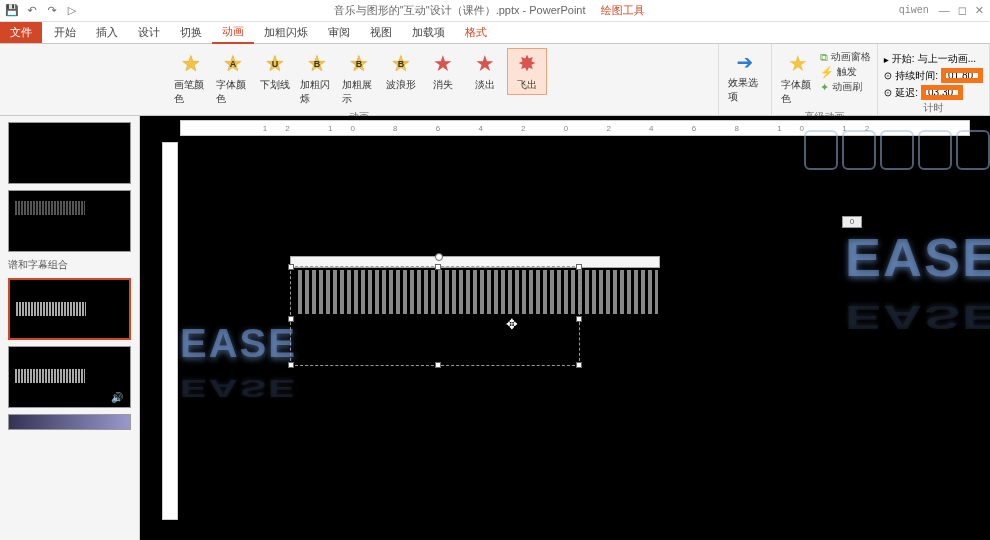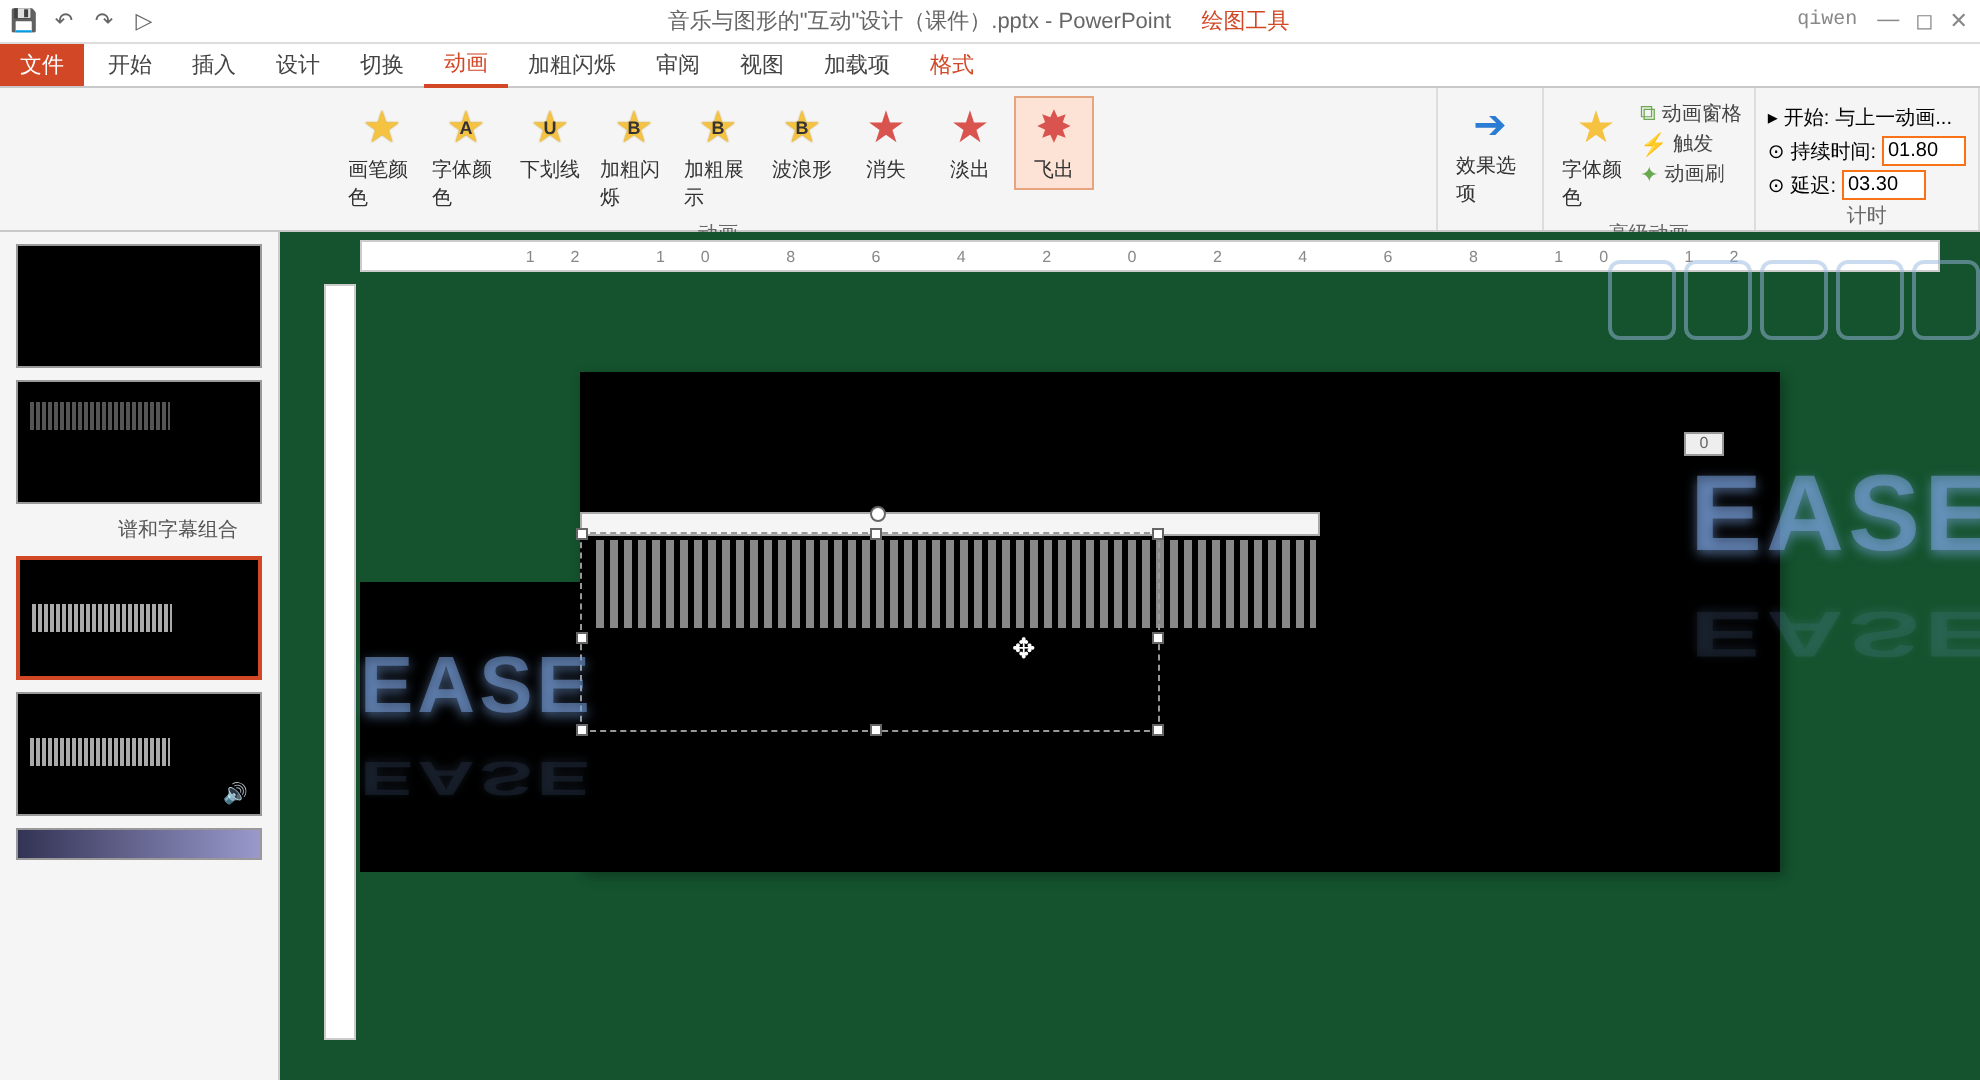--- a/index.html
+++ b/index.html
@@ -32,34 +32,34 @@
 .star.yellow { color: #f5c242; text-shadow: 0 0 1px #b88a00; }
 .star.red { color: #d9534f; }
 .arrow-blue { color: #2b7cd3; font-size: 20px; }
 
 .adv-col { display: flex; flex-direction: column; gap: 1px; font-size: 10px; padding-top: 2px; }
 .adv-item { display: flex; align-items: center; gap: 3px; color: #444; cursor: pointer; }
 .adv-item .ic { color: #6aa84f; font-size: 11px; }
 
 .timing-col { display: flex; flex-direction: column; gap: 2px; font-size: 10px; padding-top: 4px; }
 .timing-row { display: flex; align-items: center; gap: 3px; }
-.timing-row input { width: 42px; height: 15px; font-size: 10px; border: 1px solid #f97316; padding: 0 2px; }
+.timing-row input { width: 42px; height: 15px; font-size: 10px; border: 5px solid #f97316; padding: 0 2px; }
 .reorder-col { display: flex; flex-direction: column; gap: 1px; font-size: 10px; padding-top: 2px; }
 
 .workspace { position: absolute; top: 116px; left: 0; right: 0; bottom: 0; display: flex; background: #ededed; }
 .thumbs { width: 140px; background: #f5f5f5; border-right: 1px solid #ccc; overflow: hidden; }
 .thumb { margin: 6px 8px; border: 1px solid #999; background: #000; height: 62px; position: relative; }
 .thumb.selected { border: 2px solid #d24726; }
 .thumb .bars { position: absolute; top: 22px; left: 6px; width: 70px; height: 14px; background: repeating-linear-gradient(90deg, #aaa 0 2px, #000 2px 3px); }
 .thumb .bars2 { position: absolute; top: 10px; left: 6px; width: 70px; height: 14px; background: repeating-linear-gradient(90deg, #555 0 2px, #000 2px 3px); }
-.thumb-label { font-size: 10px; color: #555; margin: 0 20px; text-align: right; }
+.thumb-label { font-size: 10px; color: #555; margin: 0 8px; }
 .thumb .speaker { position: absolute; bottom: 4px; right: 6px; font-size: 10px; color: #ccc; }
 .thumb.gradient { background: linear-gradient(90deg, #335, #99c); height: 16px; }
 
-.canvas-area { flex: 1; position: relative; background: #14532d; }
+.canvas-area { flex: 1; position: relative; background: #000000; }
 .hruler { position: absolute; top: 4px; left: 40px; right: 20px; height: 16px; background: #fff; border: 1px solid #ccc; font-size: 8px; color: #888; display: flex; align-items: center; overflow: hidden; }
 .hruler .ticks { position: absolute; left: 0; right: 0; text-align: center; letter-spacing: 18px; }
 .vruler { position: absolute; top: 26px; left: 22px; width: 16px; bottom: 20px; background: #fff; border: 1px solid #ccc; }
 
 .slide { position: absolute; top: 70px; left: 150px; width: 600px; height: 250px; background: #000; box-shadow: 2px 2px 6px rgba(0,0,0,0.3); }
 .slide .marker { position: absolute; top: 30px; right: 28px; width: 20px; height: 12px; background: #eee; border: 1px solid #999; font-size: 8px; text-align: center; color: #666; }
 .extension { position: absolute; top: 175px; left: 40px; width: 255px; height: 145px; background: #000; }
 .ext-ruler { position: absolute; top: 140px; left: 150px; width: 370px; height: 12px; background: #f5f5f5; border: 1px solid #aaa; font-size: 8px; }
 .ext-bars { position: absolute; top: 154px; left: 158px; width: 360px; height: 44px; background: repeating-linear-gradient(90deg, #888 0 4px, #000 4px 7px); }
 .sel-box { position: absolute; top: 150px; left: 150px; width: 290px; height: 100px; border: 1px dashed #999; }

